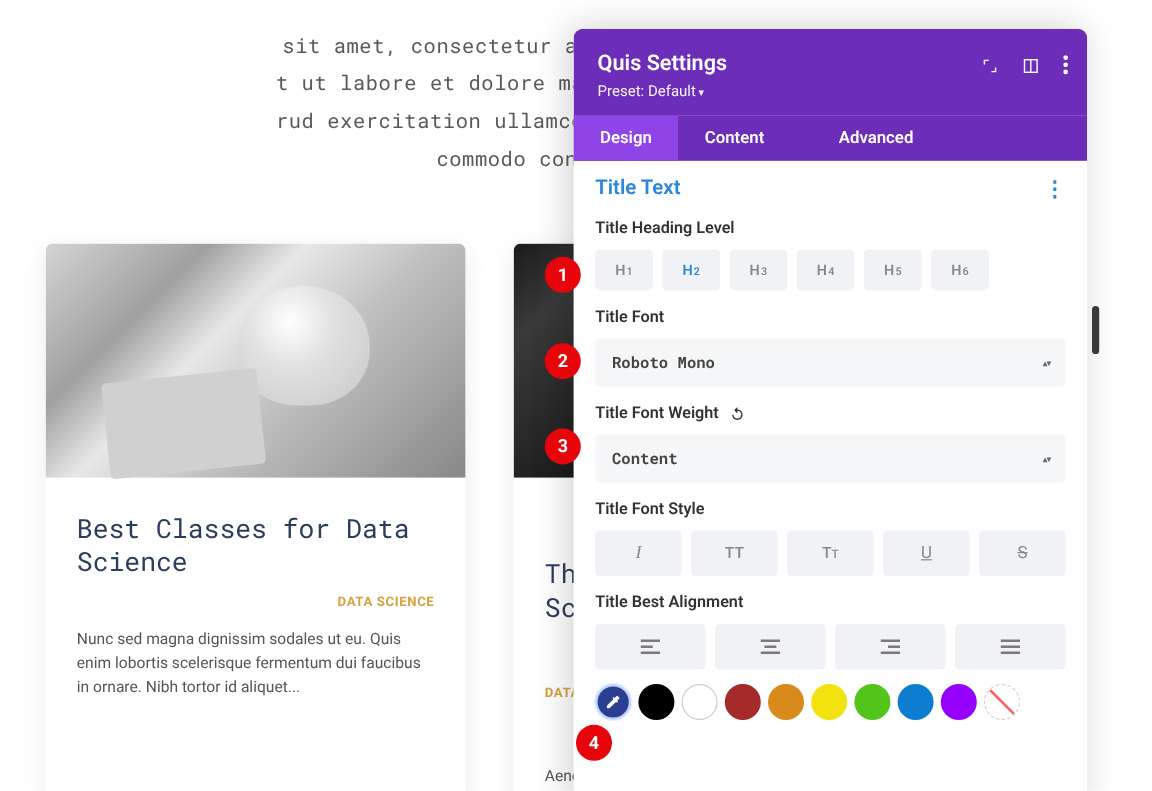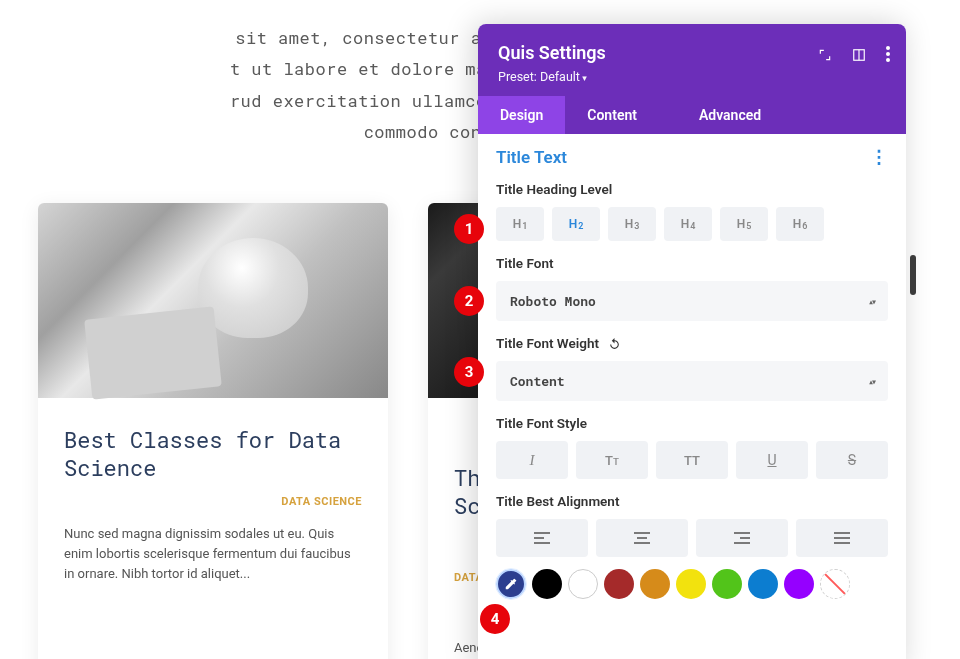--- a/index.html
+++ b/index.html
@@ -387,22 +387,22 @@
       </span>
     </div>
     <div class="select-field">
       <span style="font-family:inherit;">Content</span>
       <span class="select-caret">▴▾</span>
     </div>
 
     <div class="field-label">Title Font Style</div>
     <div class="style-buttons">
       <div class="s-btn italic">I</div>
+      <div class="s-btn tt">TT</div>
       <div class="s-btn tt">Tᴛ</div>
-      <div class="s-btn tt">TT</div>
       <div class="s-btn underline">U</div>
       <div class="s-btn strike">S</div>
     </div>
 
     <div class="field-label">Title Best Alignment</div>
     <div class="align-buttons">
       <div class="a-btn">
           <svg width="18" height="14" viewBox="0 0 18 14">
             <line x1="1" y1="2" x2="17" y2="2" stroke-width="2"></line>
             <line x1="1" y1="7" x2="11" y2="7" stroke-width="2"></line>

